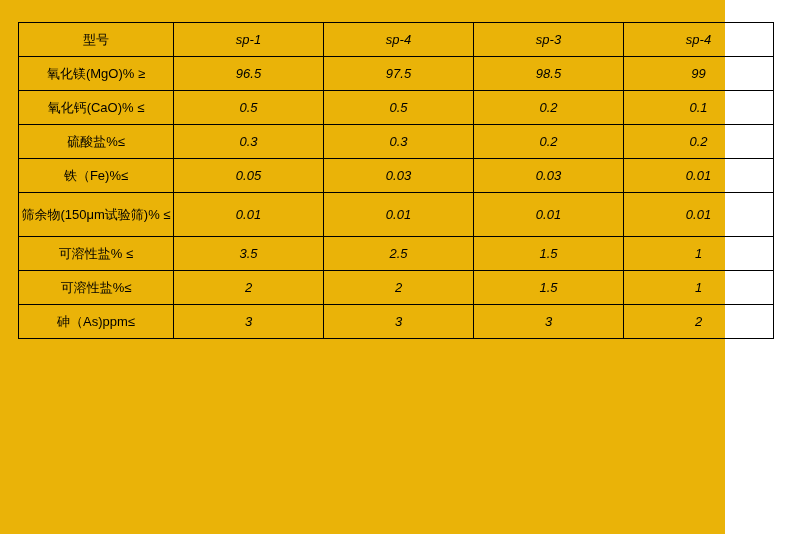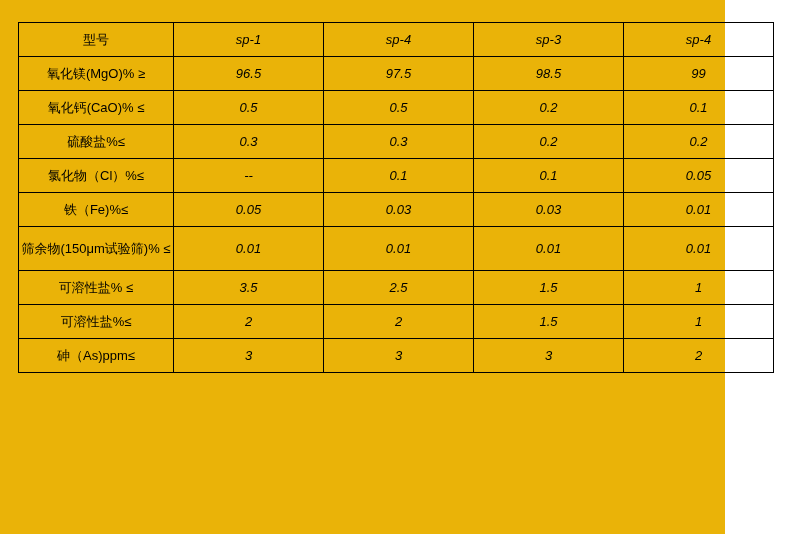--- a/index.html
+++ b/index.html
@@ -99,27 +99,20 @@
 
 
         <tr>
           <td class="label-cell">硫酸盐%≤</td>
           <td class="value-cell">0.3</td>
           <td class="value-cell">0.3</td>
           <td class="value-cell">0.2</td>
           <td class="value-cell">0.2</td>
         </tr>
 
-        <tr>
-          <td class="label-cell">氯化物（Cl）%≤</td>
-          <td class="value-cell">--</td>
-          <td class="value-cell">0.1</td>
-          <td class="value-cell">0.1</td>
-          <td class="value-cell">0.05</td>
-        </tr>
 
         <tr>
           <td class="label-cell">铁（Fe)%≤</td>
           <td class="value-cell">0.05</td>
           <td class="value-cell">0.03</td>
           <td class="value-cell">0.03</td>
           <td class="value-cell">0.01</td>
         </tr>
 
         <tr class="tall">

